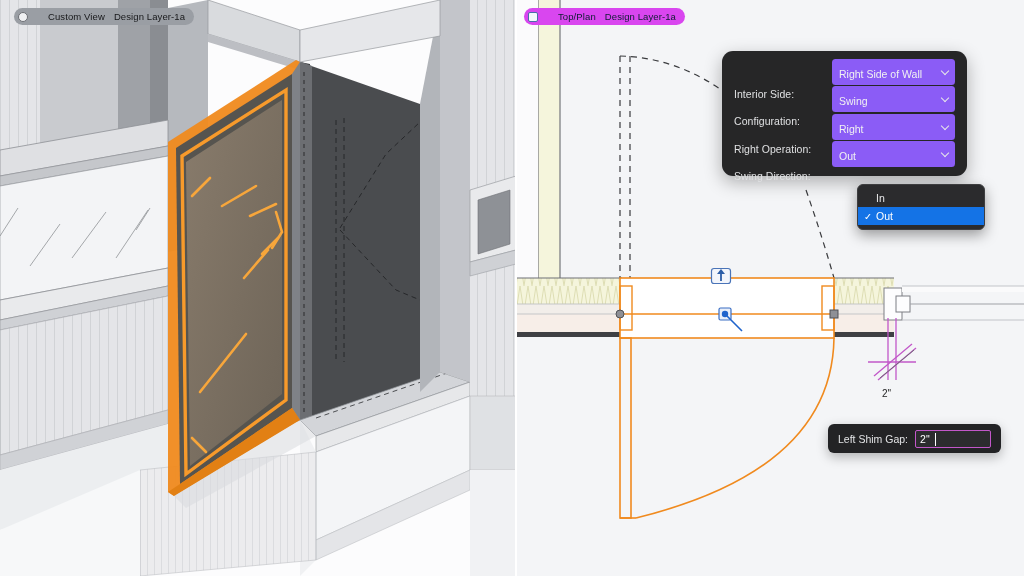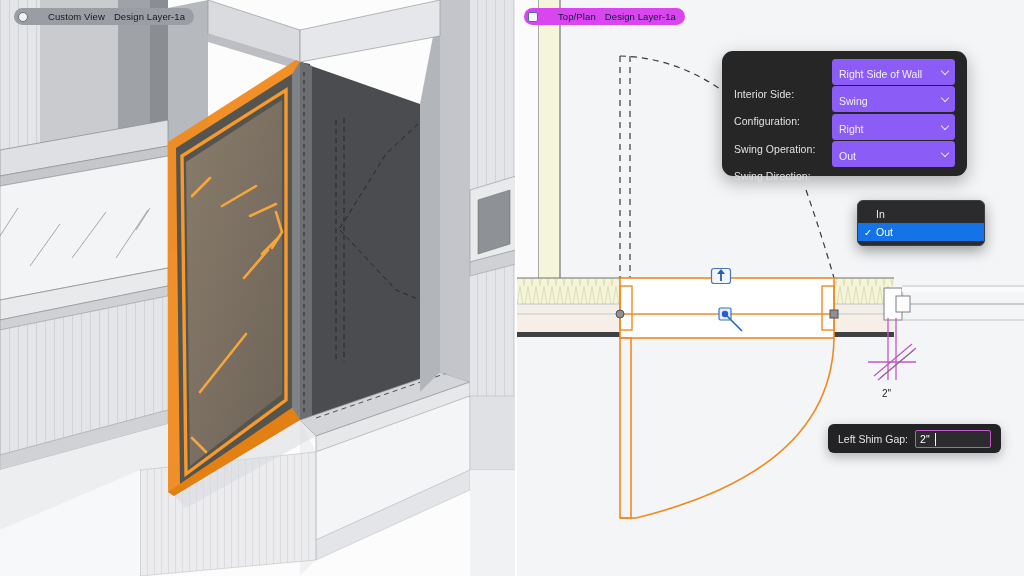--- a/index.html
+++ b/index.html
@@ -72,21 +72,21 @@
   .chev::before {
     content: ''; position: absolute; left: 0; top: 0;
     width: 5px; height: 5px;
     border-right: 1.4px solid #e7e7e8;
     border-bottom: 1.4px solid #e7e7e8;
     transform: rotate(45deg);
   }
 
   
   #swing-menu {
-    position: absolute; left: 857px; top: 200px;
+    position: absolute; left: 857px; top: 184px;
     width: 128px; padding: 4px 0 4px 0;
     background: #2b2b2d; border-radius: 6px;
     border: 0.5px solid #3e3e40;
     box-shadow: 0 5px 14px rgba(0,0,0,.38);
     z-index: 70;
   }
   .m-item {
     display: flex; align-items: center;
     height: 18px; padding: 0 8px 0 6px;
     font-size: 10.5px; color: #e9e9ea;
@@ -396,21 +396,21 @@
       </span>
     </div>
     <div class="d-row">
       <span class="d-label">Configuration:</span>
       <span class="d-select">
         <span>Swing</span>
         <span class="chev"></span>
       </span>
     </div>
     <div class="d-row">
-      <span class="d-label">Swing Operation:</span>
+      <span class="d-label">Right Operation:</span>
       <span class="d-select">
         <span>Right</span>
         <span class="chev"></span>
       </span>
     </div>
     <div class="d-row">
       <span class="d-label">Swing Direction:</span>
       <span class="d-select">
         <span>Out</span>
         <span class="chev"></span>

